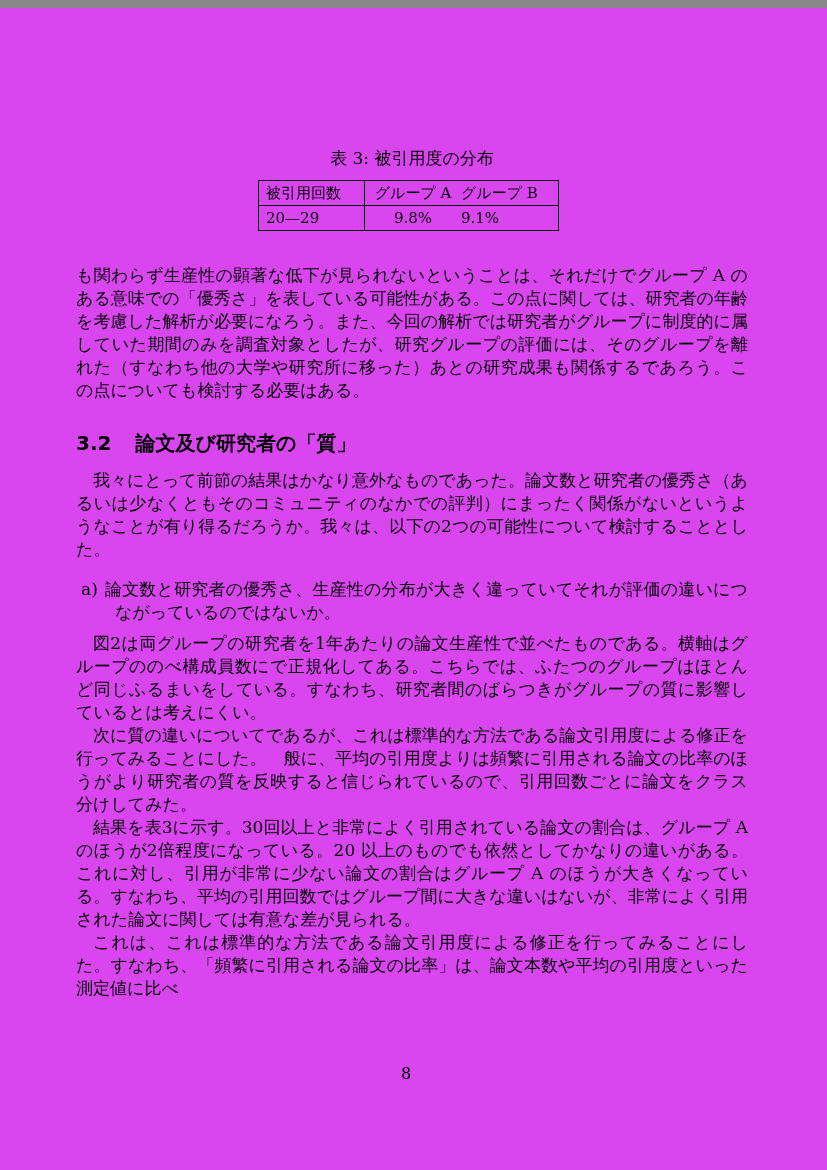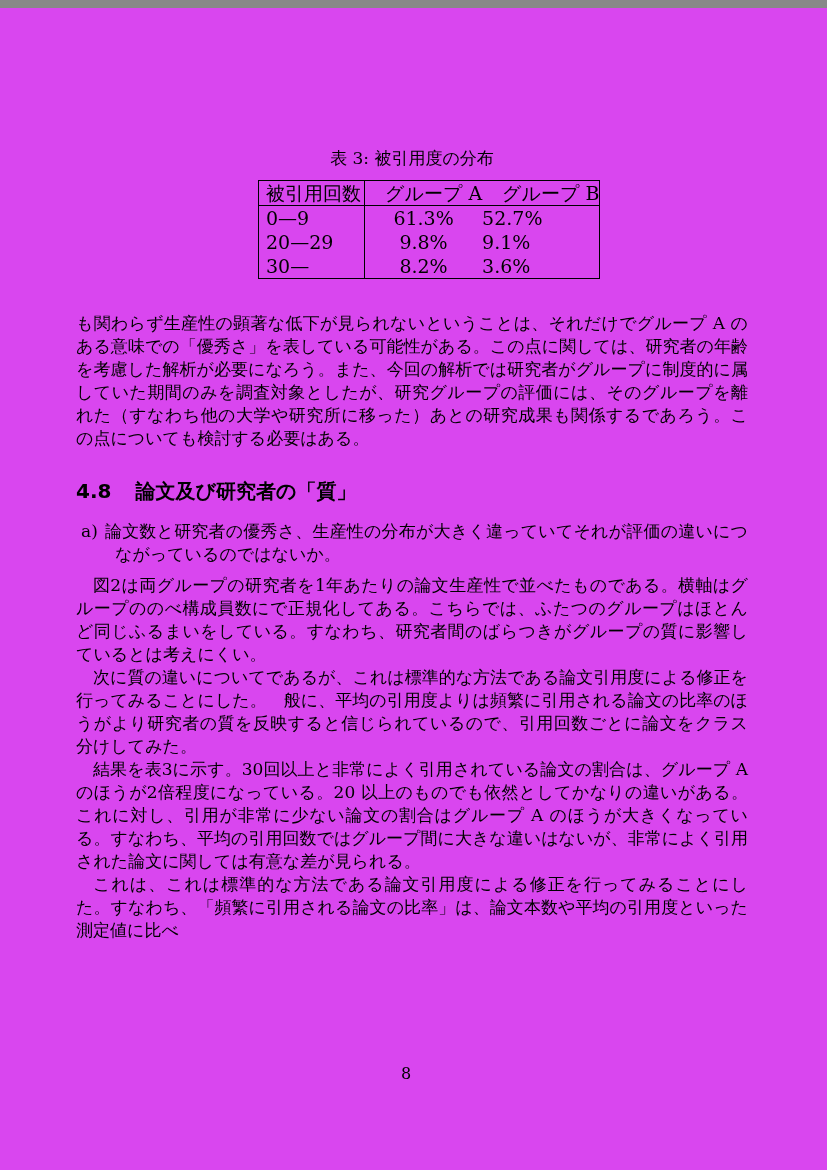--- a/index.html
+++ b/index.html
@@ -30,25 +30,25 @@
     text-indent: 0;
     line-height: 20px;
   }
   table.cite {
     border-collapse: collapse;
     margin-left: 182px;
     border: 1px solid #000;
   }
   table.cite th, table.cite td {
     font-weight: normal;
-    font-size: 19px;
+    font-size: 15px;
     padding: 0;
     white-space: nowrap;
   }
-  table.cite thead th { height: 24px; border-bottom: 1px solid #000; padding-left: 20px; }
+  table.cite thead th { height: 24px; border-bottom: 1px solid #000; }
   table.cite tbody td { height: 24px; }
   .col-range { width: 98px; text-align: left; padding-left: 7px !important; border-right: 1px solid #000; }
   .col-a { width: 96px; text-align: center; }
   .col-b { width: 97px; }
   
   .para { margin: 0; text-indent: 1em; }
   .para.noindent { text-indent: 0; }
   .p1 { margin-top: 33px; }
   .p2 { margin-top: 14px; }
   .section-heading {
@@ -89,43 +89,34 @@
     <table class="cite">
       <thead>
         <tr>
           <th class="col-range">被引用回数</th>
           <th class="col-a">グループ A</th>
           <th class="col-b">グループ B</th>
         </tr>
       </thead>
       <tbody>
         <tr>
-          <td class="col-range">0—9</td>
-          <td class="col-a">61.3%</td>
-          <td class="col-b">52.7%</td>
-        </tr>
-        <tr>
           <td class="col-range">20—29</td>
           <td class="col-a">9.8%</td>
           <td class="col-b">9.1%</td>
-        </tr>
-        <tr>
-          <td class="col-range">30—</td>
-          <td class="col-a">8.2%</td>
-          <td class="col-b">3.6%</td>
         </tr>
       </tbody>
     </table>
 
     <div class="para noindent p1">も関わらず生産性の顕著な低下が見られないということは、それだけでグループ A のある意味での「優秀さ」を表している可能性がある。この点に関しては、研究者の年齢を考慮した解析が必要になろう。また、今回の解析では研究者がグループに制度的に属していた期間のみを調査対象としたが、研究グループの評価には、そのグループを離れた（すなわち他の大学や研究所に移った）あとの研究成果も関係するであろう。この点についても検討する必要はある。</div>
 
     <div class="section-heading">
-      <span class="sec-num">4.8</span><span>論文及び研究者の「質」</span>
+      <span class="sec-num">3.2</span><span>論文及び研究者の「質」</span>
     </div>
 
+    <div class="para p2">我々にとって前節の結果はかなり意外なものであった。論文数と研究者の優秀さ（あるいは少なくともそのコミュニティのなかでの評判）にまったく関係がないというようなことが有り得るだろうか。我々は、以下の2つの可能性について検討することとした。</div>
 
     <div class="enum-list">
       <div class="list-item">
         <span class="li-label">a)</span><span>論文数と研究者の優秀さ、生産性の分布が大きく違っていてそれが評価の違いにつながっているのではないか。</span>
       </div>
     </div>
 
     <div class="para">図2は両グループの研究者を1年あたりの論文生産性で並べたものである。横軸はグループののべ構成員数にで正規化してある。こちらでは、ふたつのグループはほとんど同じふるまいをしている。すなわち、研究者間のばらつきがグループの質に影響しているとは考えにくい。</div>
     <div class="para">次に質の違いについてであるが、これは標準的な方法である論文引用度による修正を行ってみることにした。　般に、平均の引用度よりは頻繁に引用される論文の比率のほうがより研究者の質を反映すると信じられているので、引用回数ごとに論文をクラス分けしてみた。</div>
     <div class="para">結果を表3に示す。30回以上と非常によく引用されている論文の割合は、グループ A のほうが2倍程度になっている。20 以上のものでも依然としてかなりの違いがある。これに対し、引用が非常に少ない論文の割合はグループ A のほうが大きくなっている。すなわち、平均の引用回数ではグループ間に大きな違いはないが、非常によく引用された論文に関しては有意な差が見られる。</div>

